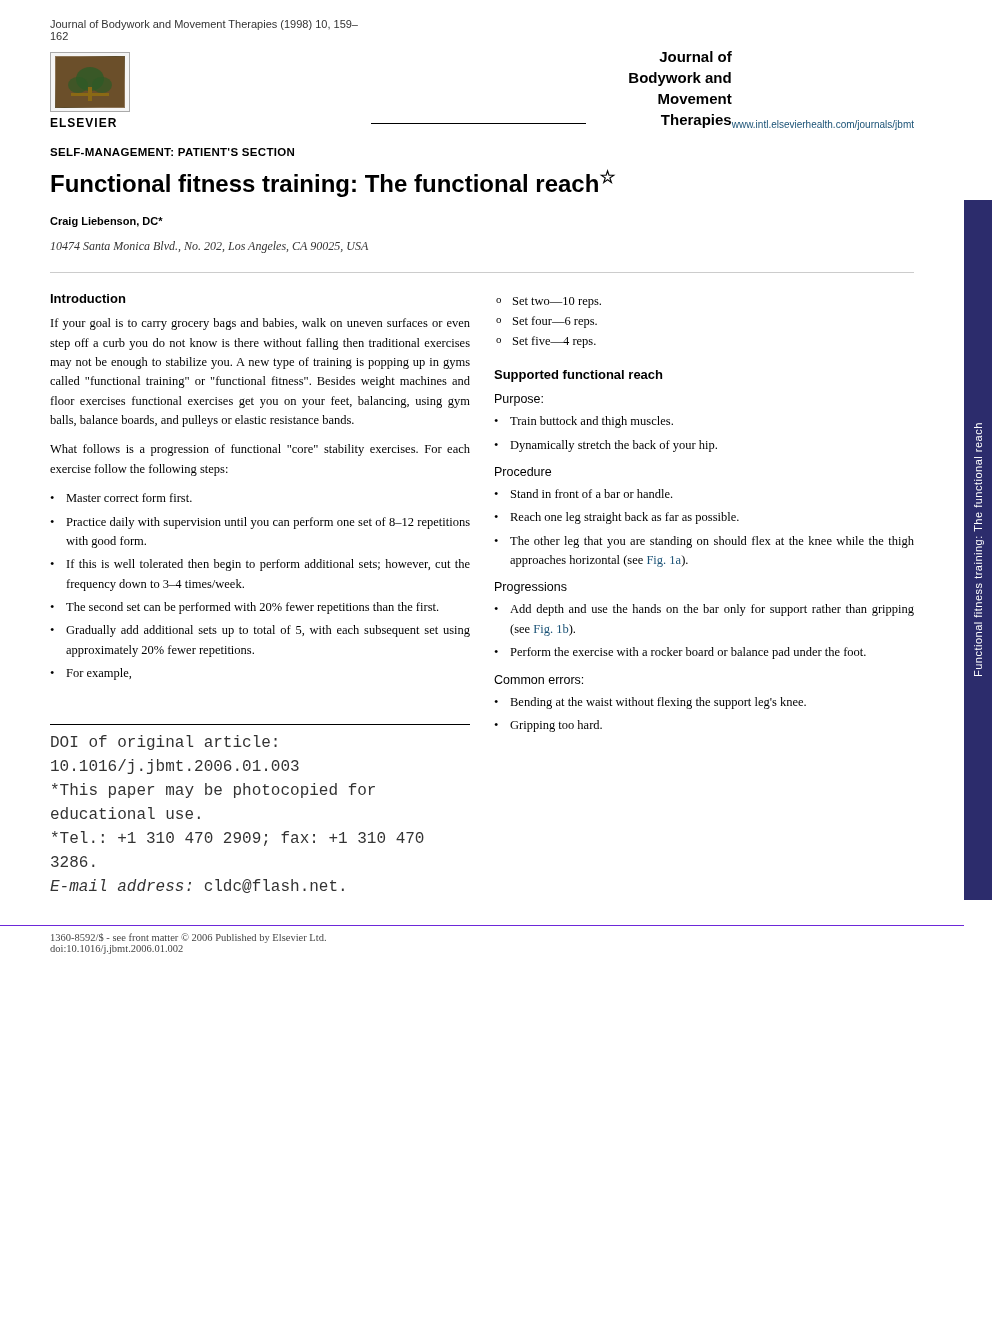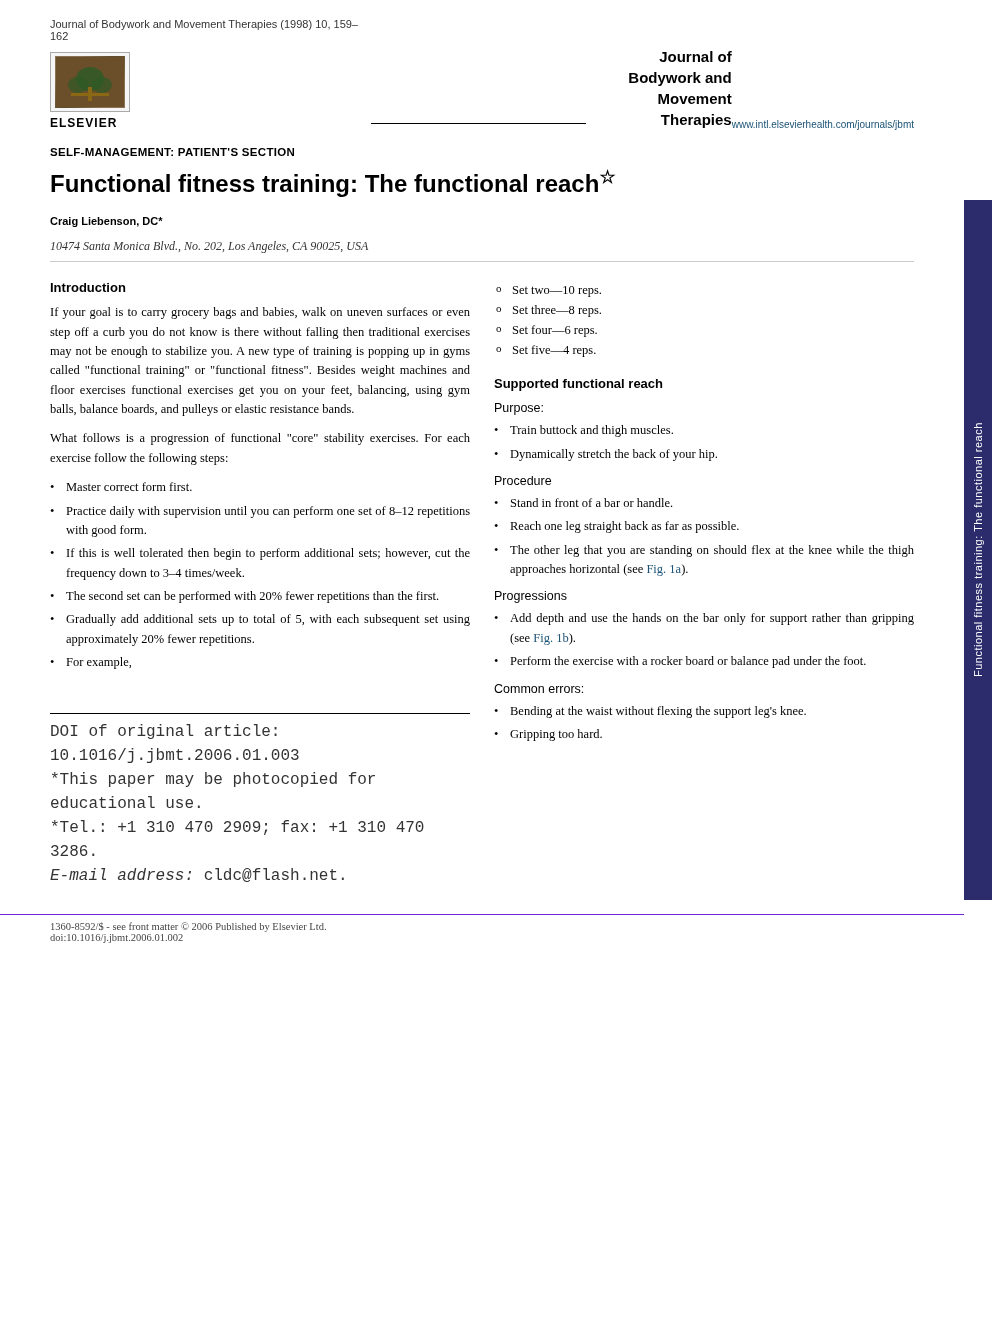--- a/index.html
+++ b/index.html
@@ -139,21 +139,21 @@
     }
     .author-name {
       font-family: Arial, sans-serif;
       font-size: 11px;
       font-weight: bold;
       margin-bottom: 12px;
     }
     .author-address {
       font-style: italic;
       font-size: 12px;
-      margin-bottom: 7px;
+      margin-bottom: 18px;
       color: #333;
     }
     hr.divider {
       border: none;
       border-top: 1px solid #ccc;
       margin-bottom: 14px;
     }
     
     .two-col {
       display: flex;
@@ -318,21 +318,20 @@
           <div class="footnote-text">
             <em>E-mail address:</em> <span>cldc@flash.net.</span>
           </div>
         </div>
       </div>
 
       <div class="col-right">
 
         <ul class="circle-list" style="margin-bottom: 16px; margin-top: 4px;">
           <li>Set two—10 reps.</li>
-          <li>Set three—8 reps.</li>
           <li>Set four—6 reps.</li>
           <li>Set five—4 reps.</li>
         </ul>
 
         <div class="section-heading">Supported functional reach</div>
 
         <div class="italic-heading">Purpose:</div>
         <ul class="bullet-list">
           <li>Train buttock and thigh muscles.</li>
           <li>Dynamically stretch the back of your hip.</li>

